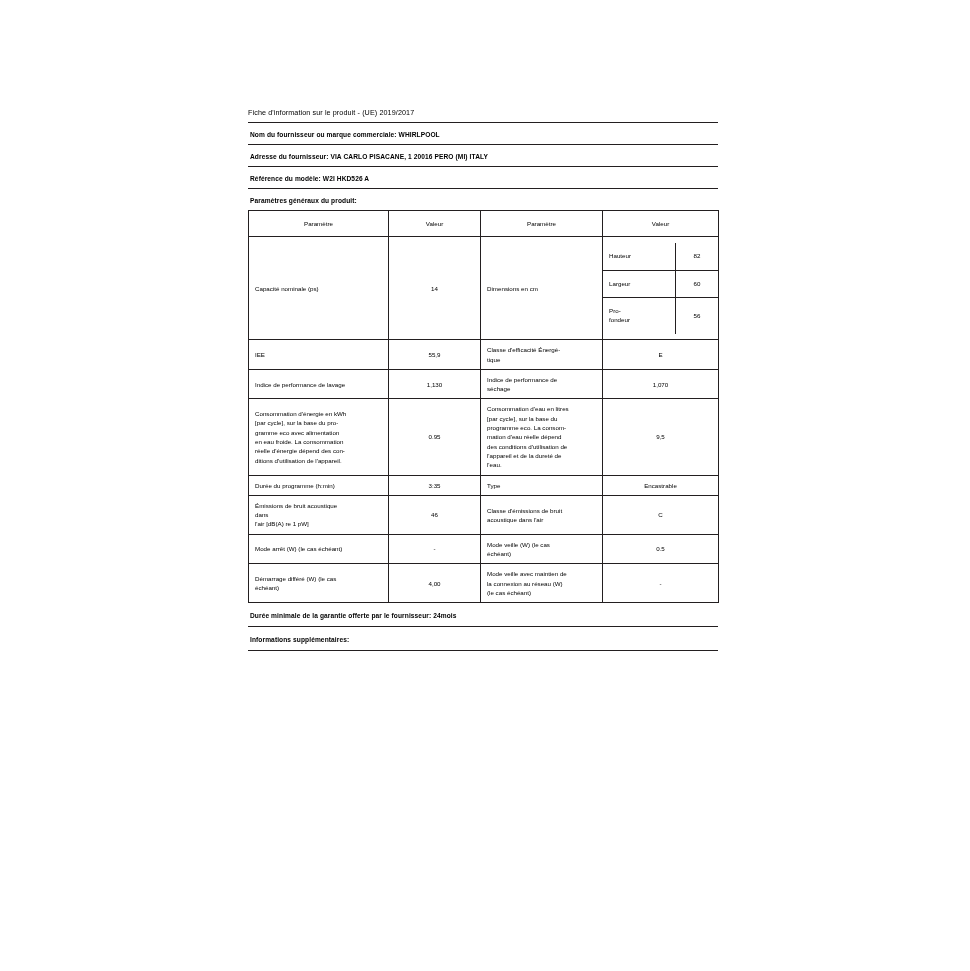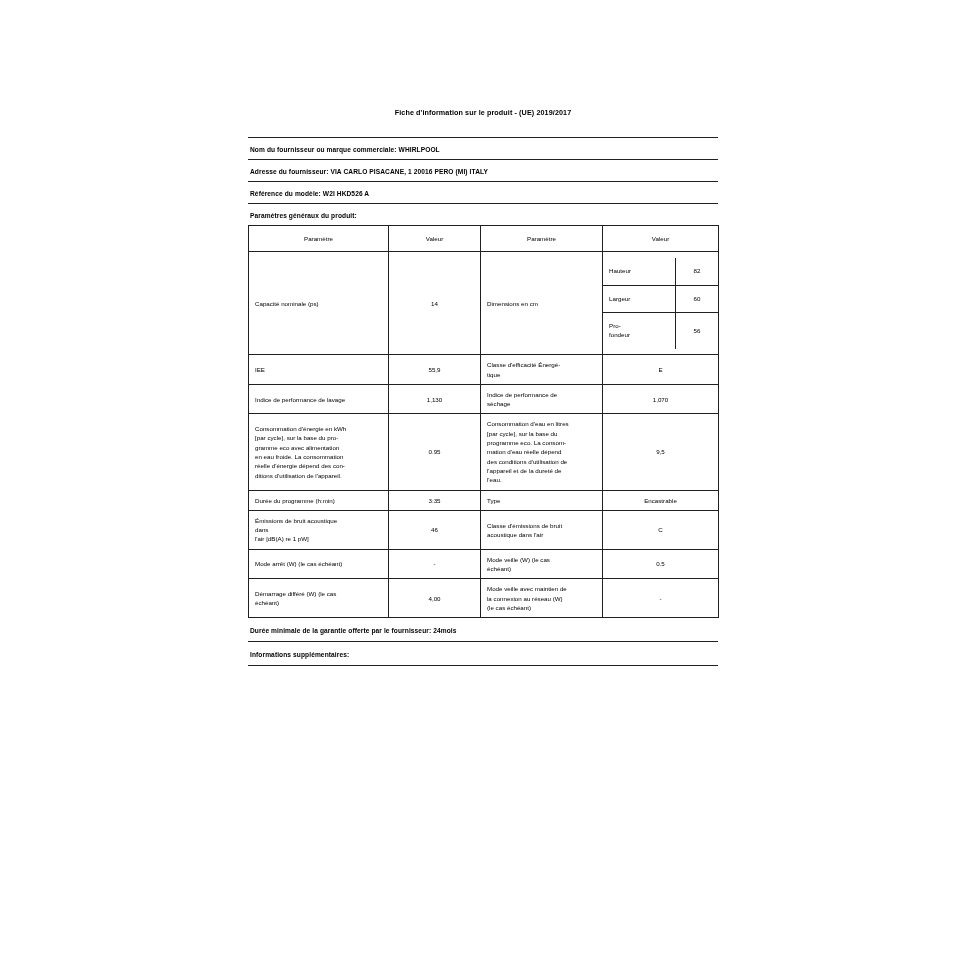--- a/index.html
+++ b/index.html
@@ -18,24 +18,23 @@
 
   .sheet {
     position: absolute;
     left: 248px;
     top: 108px;
     width: 470px;
   }
 
   .doc-title {
     font-size: 7.2px;
-    font-weight: bold;
-    text-align: center;
-    letter-spacing: 0.1px;
-    padding-bottom: 20px;
+    font-weight: normal;
+    letter-spacing: 0.1px;
+    padding-bottom: 5px;
     border-bottom: 1px solid #231f20;
   }
 
   .info-row {
     font-size: 6.6px;
     font-weight: bold;
     padding: 8px 0 6px 2px;
     border-bottom: 1px solid #231f20;
     letter-spacing: 0.1px;
   }

